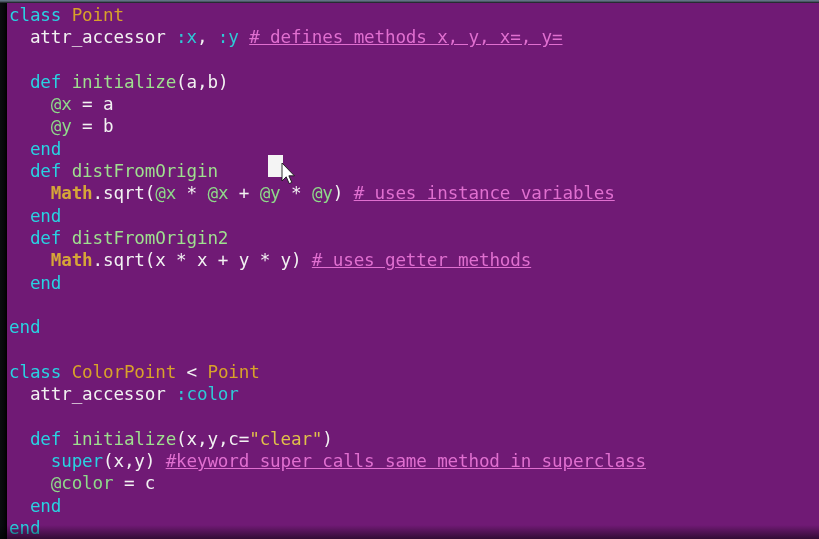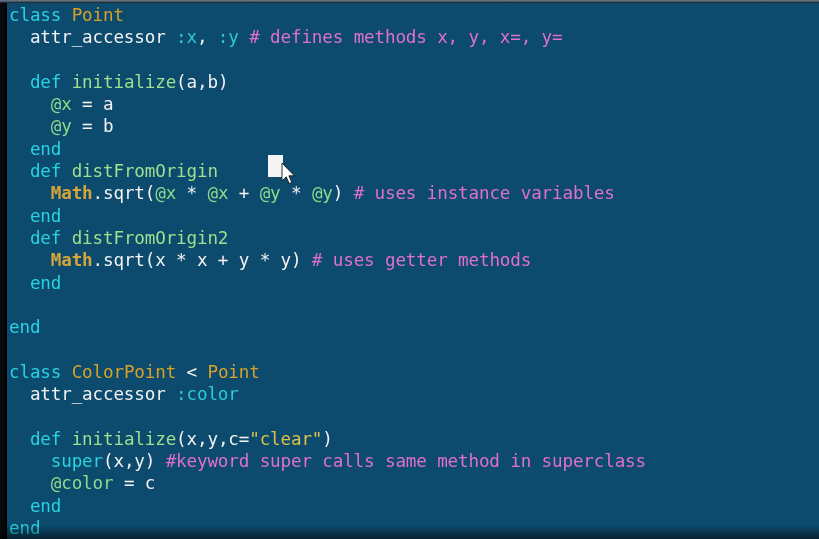--- a/index.html
+++ b/index.html
@@ -12,21 +12,21 @@
     width: 819px;
     height: 539px;
     overflow: hidden;
     font-family: "DejaVu Sans Mono", "Liberation Mono", monospace;
   }
 
   #screen {
     position: relative;
     width: 819px;
     height: 539px;
-    background: #0c4a6e;
+    background: #701a75;
     overflow: hidden;
   }
 
   
   .top-edge {
     position: absolute;
     top: 0; left: 0;
     width: 819px;
     height: 3px;
     background: linear-gradient(to bottom, #6d7f93 0%, #46535f 55%, #131619 100%);
@@ -62,21 +62,21 @@
   }
 
   
   .kw      { color: #29d3e2; }   
   .cls     { color: #d8a22a; }   
   .mth     { color: #9fe08f; }   
   .ivar    { color: #8fd98a; }   
   .sym     { color: #2fc9d6; }   
   .const   { color: #d6a638; font-weight: bold; }   
   .str     { color: #e0c04a; }   
-  .cmt     { color: #e06fd0; }   
+  .cmt     { color: #e06fd0; text-decoration: underline; }   
   .plain   { color: #f2f2f2; }   
 
   
   .cursor {
     position: absolute;
     left: 268px;
     top: 155px;
     width: 15px;
     height: 22px;
     background: #f4f4f4;

